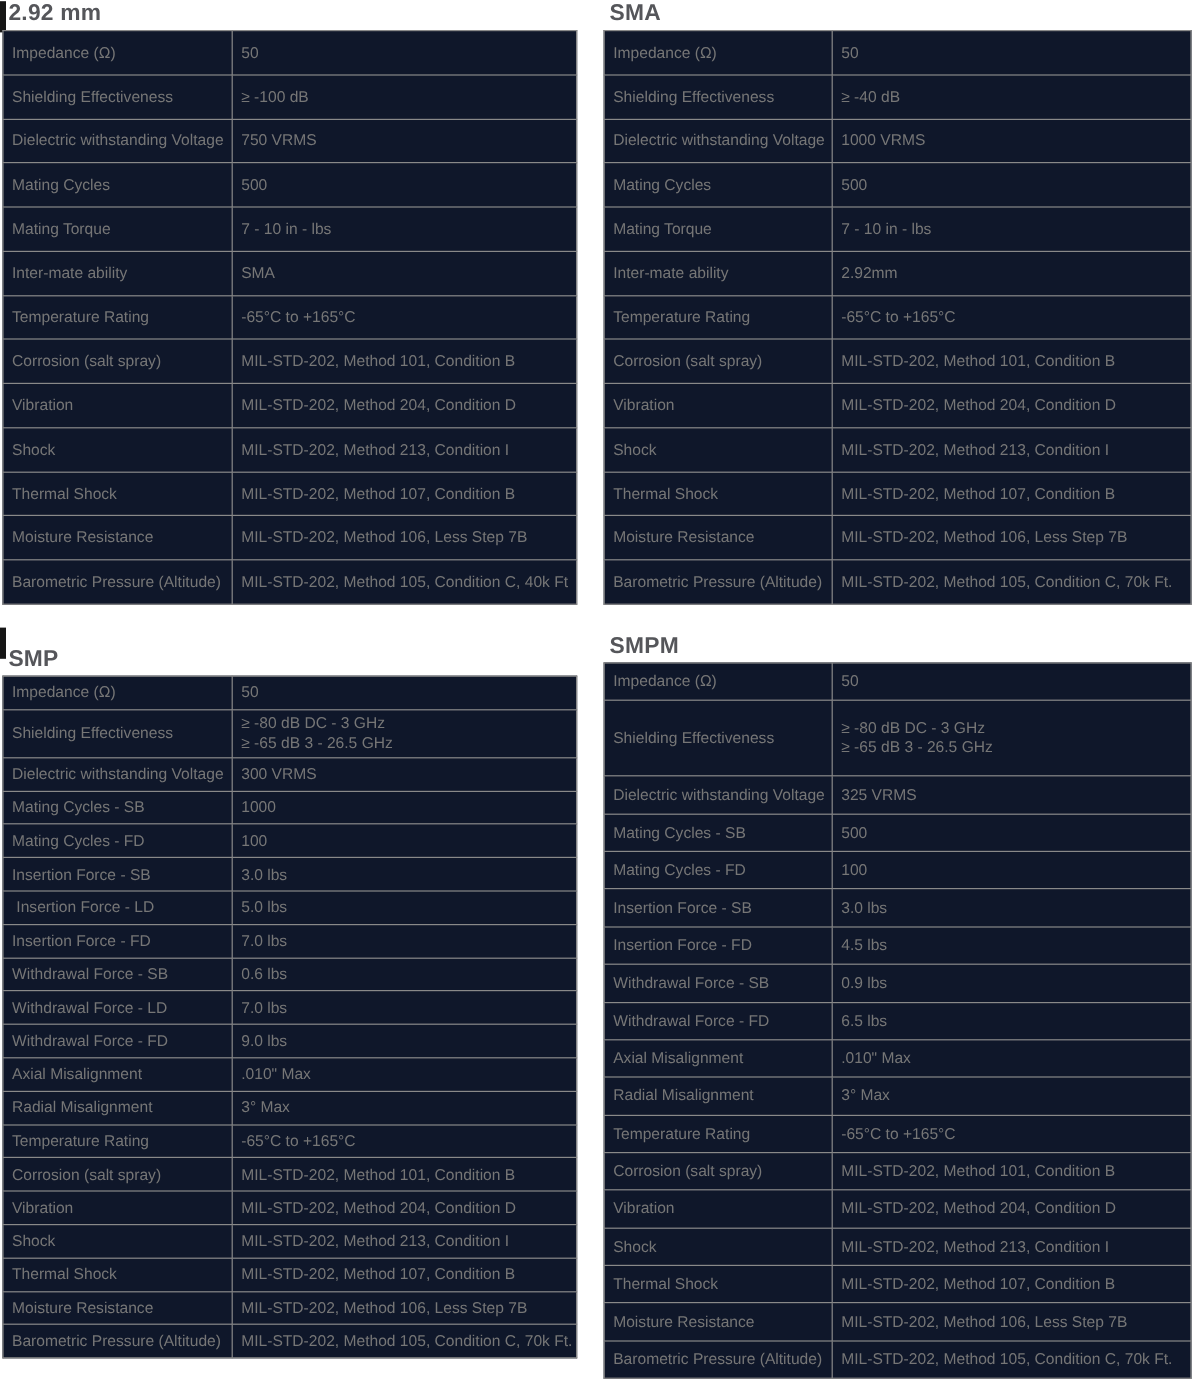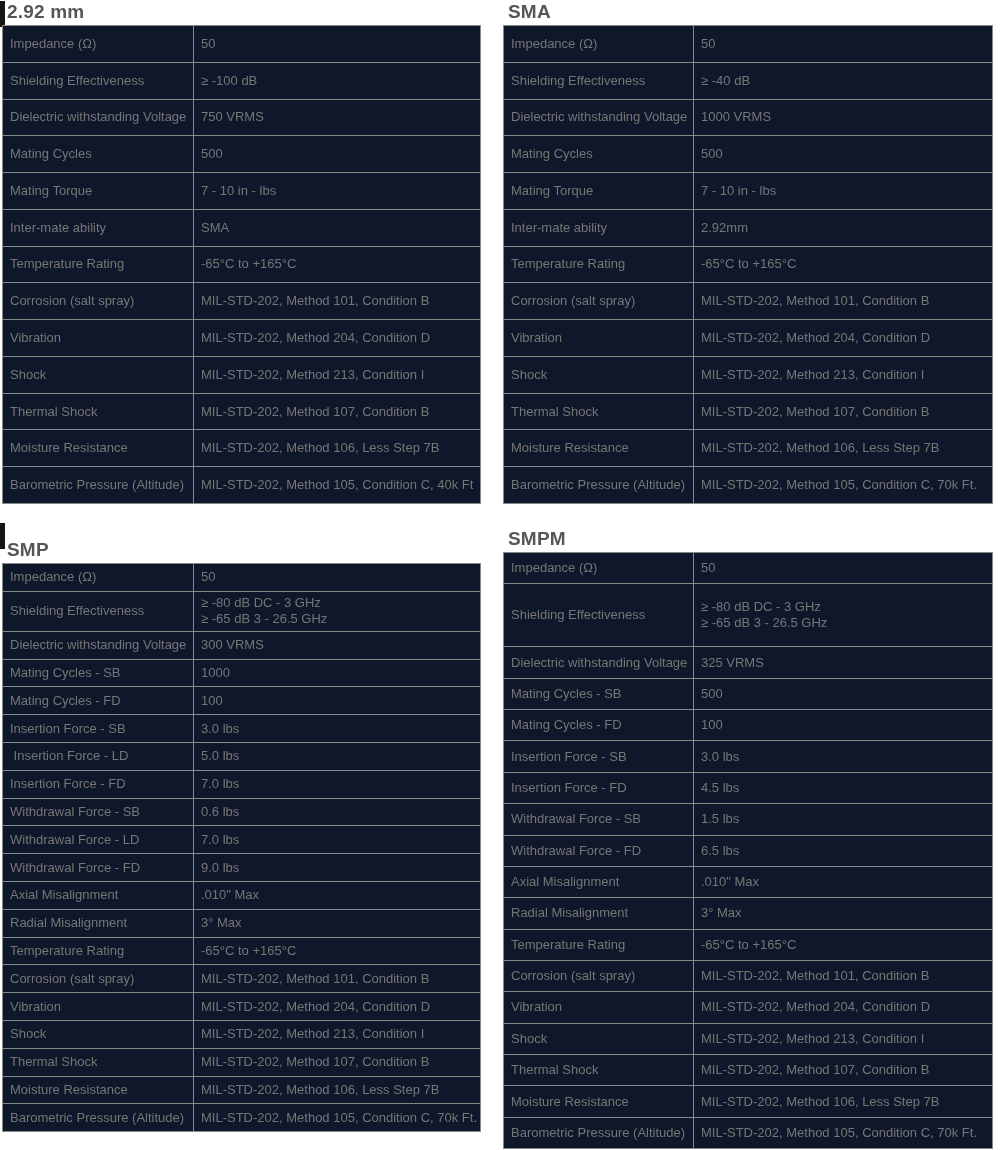--- a/index.html
+++ b/index.html
@@ -328,21 +328,21 @@
         <tr>
           <td>Insertion Force - SB</td>
           <td>3.0 lbs</td>
         </tr>
         <tr>
           <td>Insertion Force - FD</td>
           <td>4.5 lbs</td>
         </tr>
         <tr>
           <td>Withdrawal Force - SB</td>
-          <td>1.5 lbs</td>
+          <td>0.9 lbs</td>
         </tr>
         <tr>
           <td>Withdrawal Force - FD</td>
           <td>6.5 lbs</td>
         </tr>
         <tr>
           <td>Axial Misalignment</td>
           <td>.010" Max</td>
         </tr>
         <tr>

